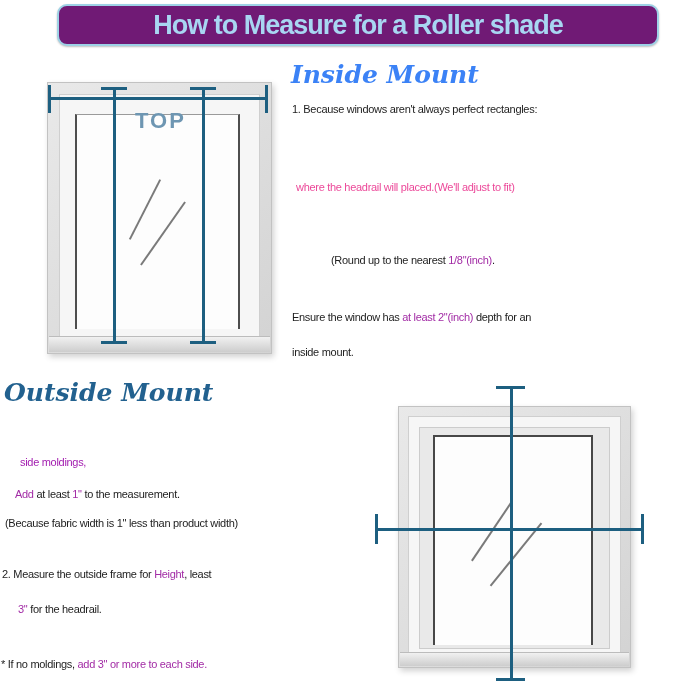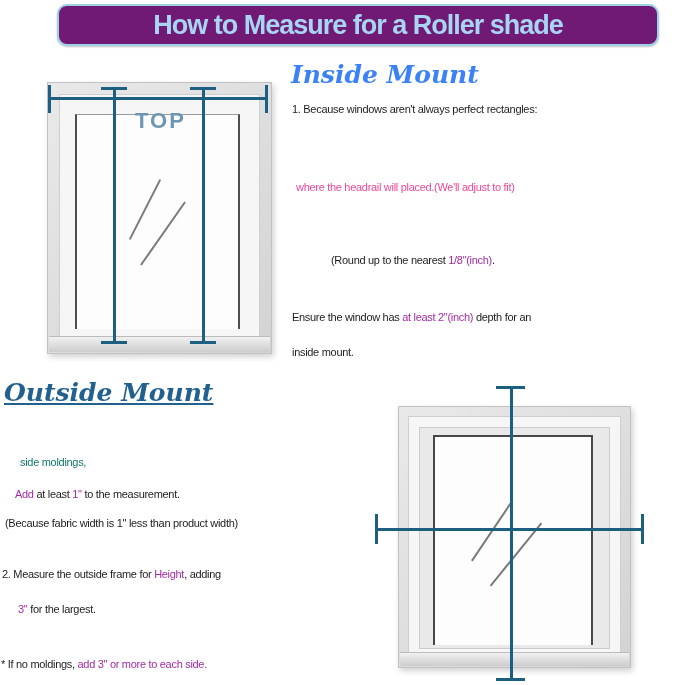--- a/index.html
+++ b/index.html
@@ -81,26 +81,26 @@
     <div class="top-label" style="left: 135px; top: 108px; color: rgb(110, 150, 178);">TOP</div>
   </div>
 
   <div class="sec-heading" style="left: 291px; top: 60px; color: #3b82f6;">Inside Mount</div>
   <div class="t-line" style="left: 292px; top: 99px; color: rgb(29, 29, 29);"><span>1. Because windows aren't always perfect rectangles:</span></div>
   <div class="t-line" style="left: 296px; top: 177px; color: #ec4899;"><span>where the headrail will placed.(We'll adjust to fit)</span></div>
   <div class="t-line" style="left: 286px; top: 250px; color: rgb(29, 29, 29); margin-left: 45px;"><span>(Round up to the nearest </span><span style="color: rgb(162, 43, 165);">1/8"(inch)</span><span>.</span></div>
   <div class="t-line" style="left: 292px; top: 307px; color: rgb(29, 29, 29);"><span>Ensure the window has </span><span style="color: rgb(162, 43, 165);">at least 2"(inch)</span><span> depth for an</span></div>
   <div class="t-line" style="left: 292px; top: 342px; color: rgb(29, 29, 29);"><span>inside mount.</span></div>
 
-  <div class="sec-heading" style="left: 4px; top: 378px; color: rgb(34, 97, 143); text-decoration: underline;">Outside Mount</div>
-  <div class="t-line" style="left: 20px; top: 452px; color: #0f766e;"><span>side moldings,</span></div>
+  <div class="sec-heading" style="left: 4px; top: 378px; color: rgb(34, 97, 143);">Outside Mount</div>
+  <div class="t-line" style="left: 20px; top: 452px; color: #a21caf;"><span>side moldings,</span></div>
   <div class="t-line" style="left: 15px; top: 484px; color: rgb(29, 29, 29);"><span style="color: rgb(162, 43, 165);">Add</span><span> at least </span><span style="color: rgb(162, 43, 165);">1"</span><span> to the measurement.</span></div>
   <div class="t-line" style="left: 5px; top: 513px; color: rgb(29, 29, 29);"><span>(Because fabric width is 1" less than product width)</span></div>
-  <div class="t-line" style="left: 2px; top: 564px; color: rgb(29, 29, 29);"><span>2. Measure the outside frame for </span><span style="color: rgb(162, 43, 165);">Height</span><span>, adding</span></div>
-  <div class="t-line" style="left: 18px; top: 599px; color: rgb(29, 29, 29);"><span style="color: rgb(162, 43, 165);">3"</span><span>  for the largest.</span></div>
+  <div class="t-line" style="left: 2px; top: 564px; color: rgb(29, 29, 29);"><span>2. Measure the outside frame for </span><span style="color: rgb(162, 43, 165);">Height</span><span>, least</span></div>
+  <div class="t-line" style="left: 18px; top: 599px; color: rgb(29, 29, 29);"><span style="color: rgb(162, 43, 165);">3"</span><span>  for the headrail.</span></div>
   <div class="t-line" style="left: 1px; top: 654px; color: rgb(29, 29, 29);"><span>* If no moldings, </span><span style="color: rgb(162, 43, 165);">add 3" or more to each side.</span></div>
 
   <div>
     <div class="frame-outer" style="left:398px;top:406px;width:231px;height:260px;">
       <div class="frame-mid" style="left:9px;top:9px;right:9px;bottom:9px;"></div>
       <div class="frame-mid2" style="left:20px;top:20px;right:20px;bottom:18px;"></div>
       <div class="glass g-side2" style="left:34px;top:28px;right:37px;bottom:22px;">
         <div class="diag" style="left:56px;top:58px;height:72px;transform:rotate(34deg);"></div>
         <div class="diag" style="left:80px;top:77px;height:81px;transform:rotate(39deg);"></div>
       </div>

